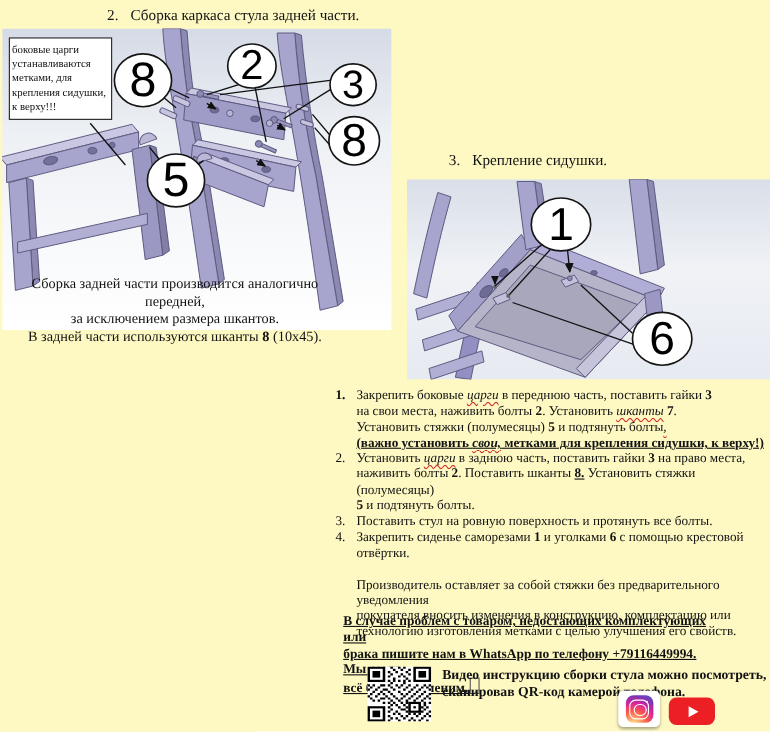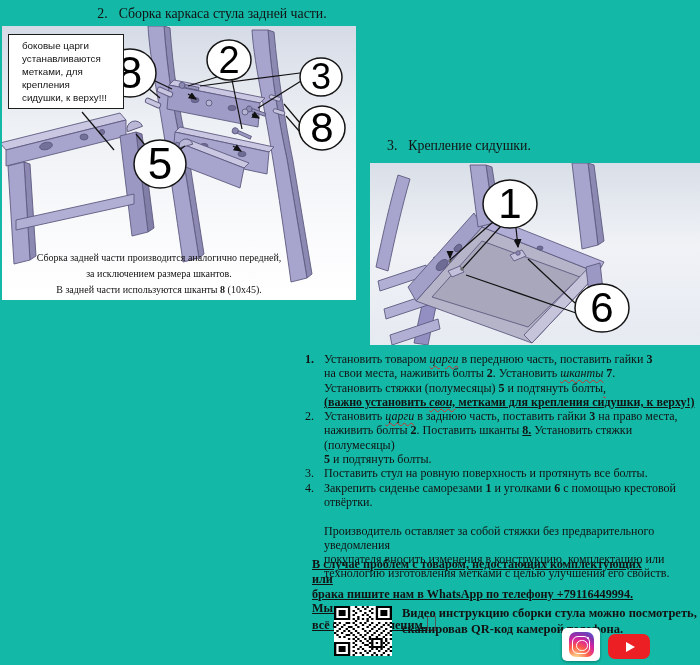--- a/index.html
+++ b/index.html
@@ -1,24 +1,24 @@
 <!DOCTYPE html>
 <html><head>
 <meta charset="utf-8">
 <style>
   html,body{margin:0;padding:0;background:#ffffff;}
-  .page{position:relative;width:700px;height:665px;background:#14b8a6;overflow:hidden;
+  .page{position:relative;width:700px;height:665px;background:#fef9c3;overflow:hidden;
         font-family:"Liberation Serif",serif;color:#121212;}
   .abs{position:absolute;}
   .t-center{text-align:center;}
   .h1{font-size:13.8px;}
   .h1 .num{margin-right:11px;}
-  .cap{font-size:10px;line-height:16px;}
-  .note{font-family:Liberation Sans, sans-serif;font-size:9.8px;line-height:13px;
-        border:1.5px solid #1c1c1c;background:#fff;padding:4px 13px;width:88px;}
+  .cap{font-size:13px;line-height:16px;}
+  .note{font-family:Liberation Serif, serif;font-size:9.8px;line-height:13px;
+        border:1.5px solid #1c1c1c;background:#fff;padding:4px 2px;width:88px;}
   .co{position:absolute;display:flex;align-items:center;justify-content:center;
       font-family:"Liberation Sans",sans-serif;color:#000;}
   .instr{font-size:12px;line-height:14.3px;}
   .item{display:flex;align-items:flex-start;}
   .no{width:19px;flex:none;}
   .bd{flex:1;}
   .b{font-weight:bold;}
   .bu{font-weight:bold;text-decoration:underline;}
   .sq{text-decoration-line:underline;text-decoration-style:wavy;
       text-decoration-color:#d03232;text-decoration-thickness:1px;text-underline-offset:2px;font-style:italic;}
@@ -162,21 +162,21 @@
     <div class="co" style="left:132px;top:114px;width:52px;height:48px;font-size:44px">5</div>
     <div class="note abs" style="left:6px;top:8px">боковые царги устанавливаются метками, для крепления сидушки, к верху!!!</div>
   </div>
 
   <div class="abs t-center cap" style="left:0;top:250px;width:318px">
     <span>Сборка задней части производится аналогично передней,</span><br>
     <span>за исключением размера шкантов.</span><br>
     <span>В задней части используются шканты </span><span class="b">8</span><span> (10x45).</span>
   </div>
 
-  <div class="abs h1" style="left:387px;top:138px">
+  <div class="abs h1" style="left:408px;top:138px">
     <span class="num">3.</span><span>Крепление сидушки.</span>
   </div>
 
   <div class="abs" style="left:370px;top:163px;width:330px;height:182px">
     <svg width="330" height="182" viewBox="0 0 330 182">
       <defs>
         <linearGradient id="bg2" x1="0" y1="0" x2="0" y2="1">
           <stop offset="0" stop-color="#d9dfe8"></stop>
             <stop offset="0.45" stop-color="#f0f2f6"></stop>
           <stop offset="1" stop-color="#e6eaf1"></stop>
@@ -233,21 +233,21 @@
       </g>
     </svg>
     <div class="co" style="left:113px;top:17px;width:54px;height:48px;font-size:42px">1</div>
     <div class="co" style="left:205px;top:121px;width:54px;height:48px;font-size:42px">6</div>
   </div>
 
   <div class="abs instr" style="left:305px;top:352px;width:394px">
     <div class="item">
       <span class="no b">1.</span>
       <span class="bd">
-        <span>Установить товаром </span><span class="sq">царги</span><span> в переднюю часть, поставить гайки </span><span class="b">3</span><br>
+        <span>Закрепить боковые </span><span class="sq">царги</span><span> в переднюю часть, поставить гайки </span><span class="b">3</span><br>
         <span>на свои места, наживить болты </span><span class="b">2</span><span>. Установить </span><span class="sq">шканты</span><span> </span><span class="b">7</span><span>.</span><br>
         <span>Установить стяжки (полумесяцы) </span><span class="b">5</span><span> и подтянуть болты</span><span class="sq">,</span><br>
         <span class="bu"><span>(важно установить </span><span class="sq">свои,</span><span> метками для крепления сидушки, к верху!)</span></span>
       </span>
     </div>
     <div class="item">
       <span class="no">2.</span>
       <span class="bd">
         <span>Установить </span><span class="sq">царги</span><span> в заднюю часть,  поставить гайки </span><span class="b">3</span><span> на право места,</span><br>
         <span>наживить болты </span><span class="b">2</span><span>. Поставить шканты </span><span class="bu">8.</span><span> Установить стяжки (полумесяцы)</span><br>

